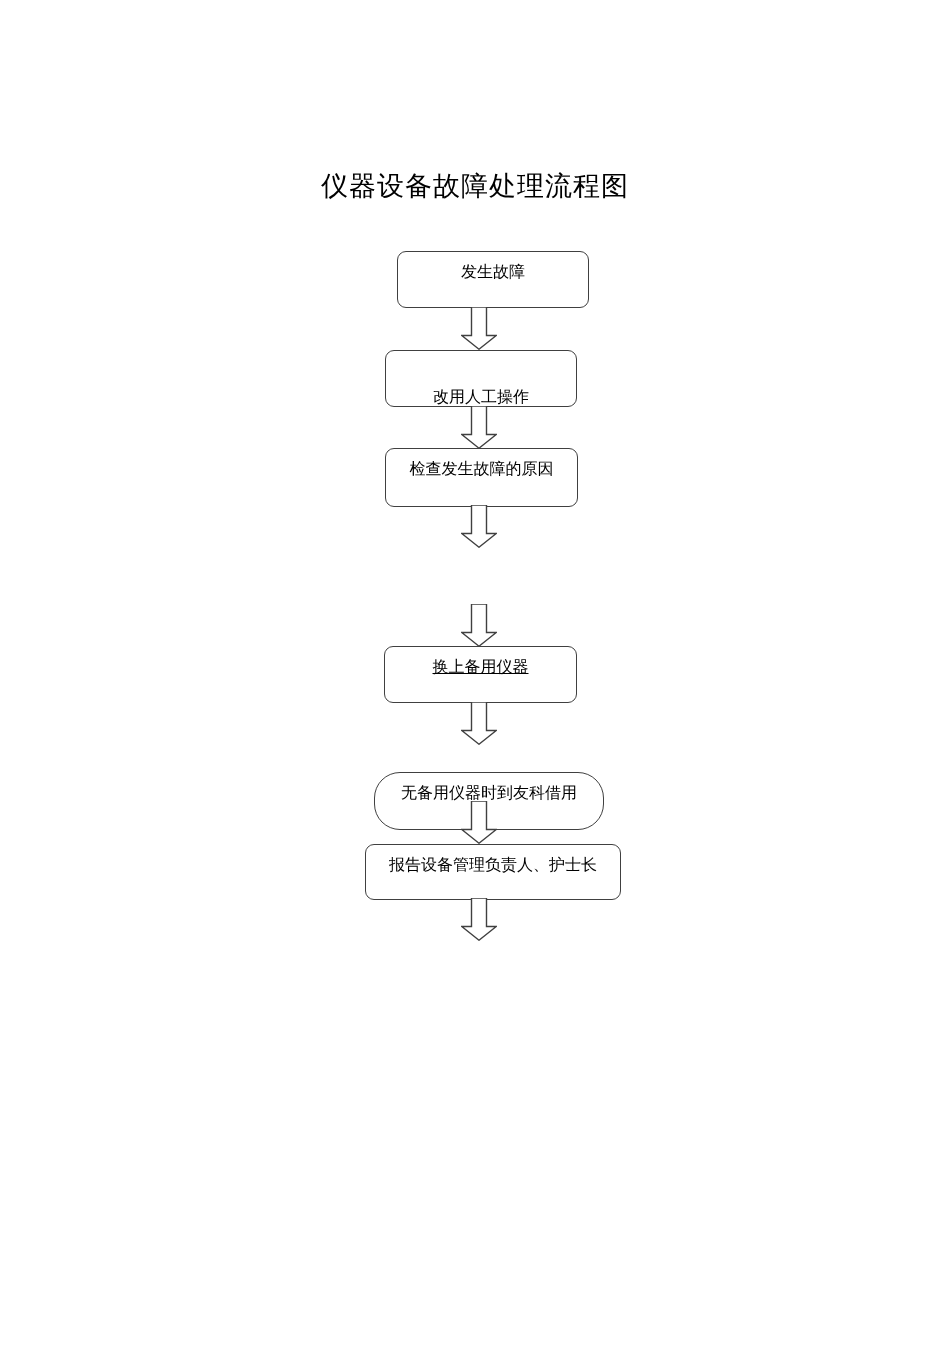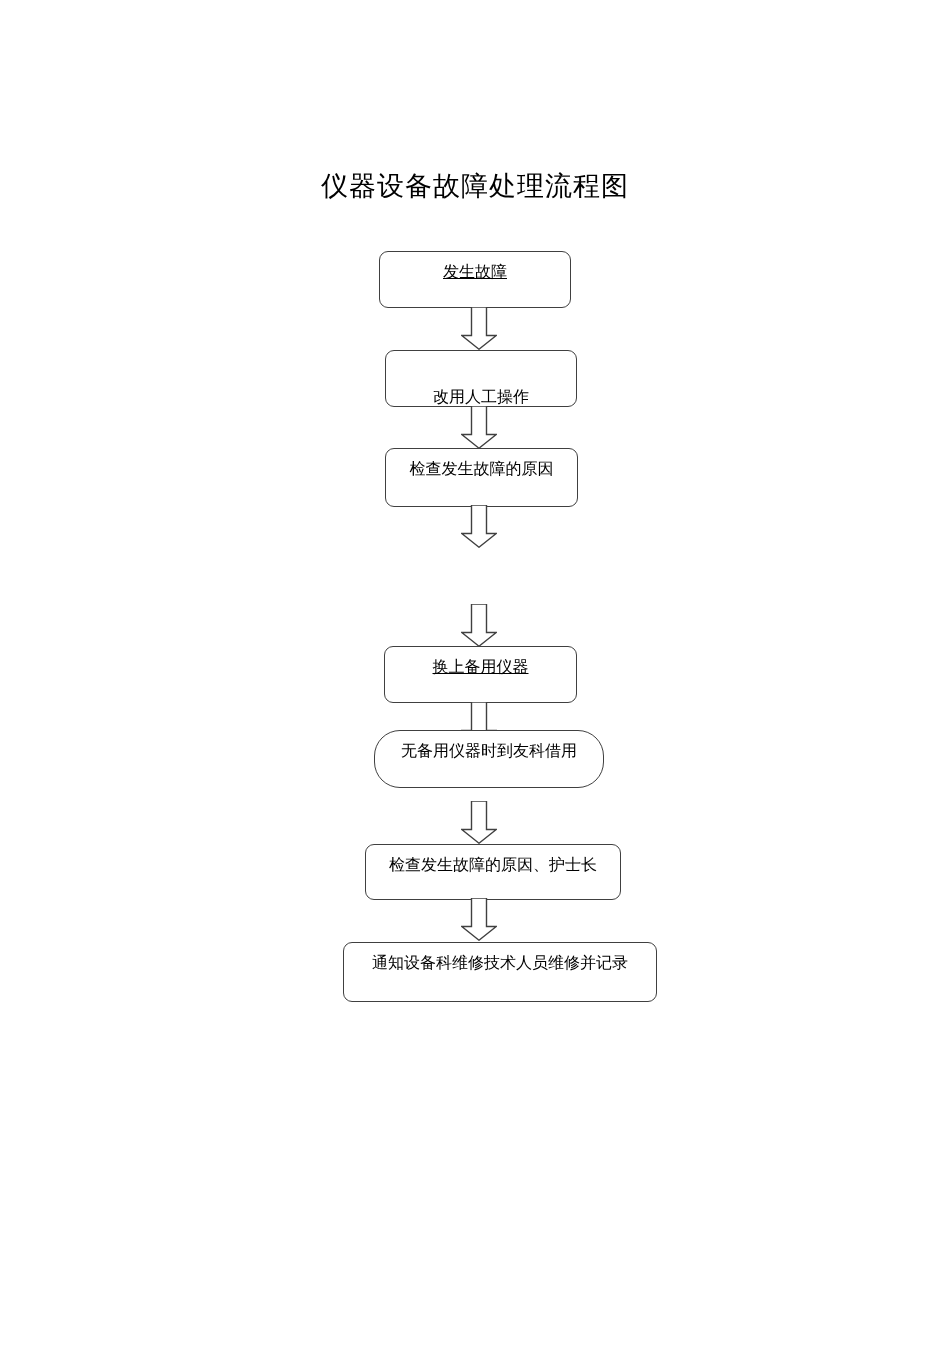--- a/index.html
+++ b/index.html
@@ -35,26 +35,26 @@
     color:#000000;
     white-space:nowrap;
   }
   .flow-arrow{
     position:absolute;
     left:461px;
     width:36px;height:43px;
   }
   .flow-arrow svg{display:block;width:36px;height:43px;}
   
-  .b1{left:379px;top:251px;width:192px;height:57px;text-decoration:underline;}
+  .b1{left:397px;top:251px;width:192px;height:57px;}
   .b2{left:385px;top:350px;width:192px;height:57px;align-items:flex-end;}
   .b3{left:385px;top:448px;width:193px;height:59px;text-align:center;}
   .b4{left:393px;top:547px;width:193px;height:58px;}
   .b5{left:384px;top:646px;width:193px;height:57px;text-decoration:underline;}
-  .b6{left:374px;top:730px;width:230px;height:58px;border-radius:26px;}
+  .b6{left:374px;top:772px;width:230px;height:58px;border-radius:26px;}
   .b7{left:365px;top:844px;width:256px;height:56px;}
   .b8{left:343px;top:942px;width:314px;height:60px;}
   
   .a1{top:307px;}
   .a2{top:406px;}
   .a3{top:505px;}
   .a4{top:604px;}
   .a5{top:702px;}
   .a6{top:801px;}
   .a7{top:898px;}
@@ -117,26 +117,23 @@
     <span>无备用仪器时到友科借用</span>
   </div>
 
   <div class="flow-arrow a6">
     <svg viewBox="0 0 36 43" xmlns="http://www.w3.org/2000/svg">
       <polygon points="10.5,0 25.5,0 25.5,28.5 35.2,28.5 18,42.2 0.8,28.5 10.5,28.5" fill="#ffffff" stroke="#404040" stroke-width="1.4" stroke-linejoin="miter"></polygon>
     </svg>
   </div>
 
   <div class="flow-box b7">
-    <span>检查发生故障的原因、护士长</span>
+    <span>报告设备管理负责人、护士长</span>
   </div>
 
   <div class="flow-arrow a7">
     <svg viewBox="0 0 36 43" xmlns="http://www.w3.org/2000/svg">
       <polygon points="10.5,0 25.5,0 25.5,28.5 35.2,28.5 18,42.2 0.8,28.5 10.5,28.5" fill="#ffffff" stroke="#404040" stroke-width="1.4" stroke-linejoin="miter"></polygon>
     </svg>
   </div>
 
-  <div class="flow-box b8">
-    <span>通知设备科维修技术人员维修并记录</span>
-  </div>
 
 </div>
 
 </body></html>

